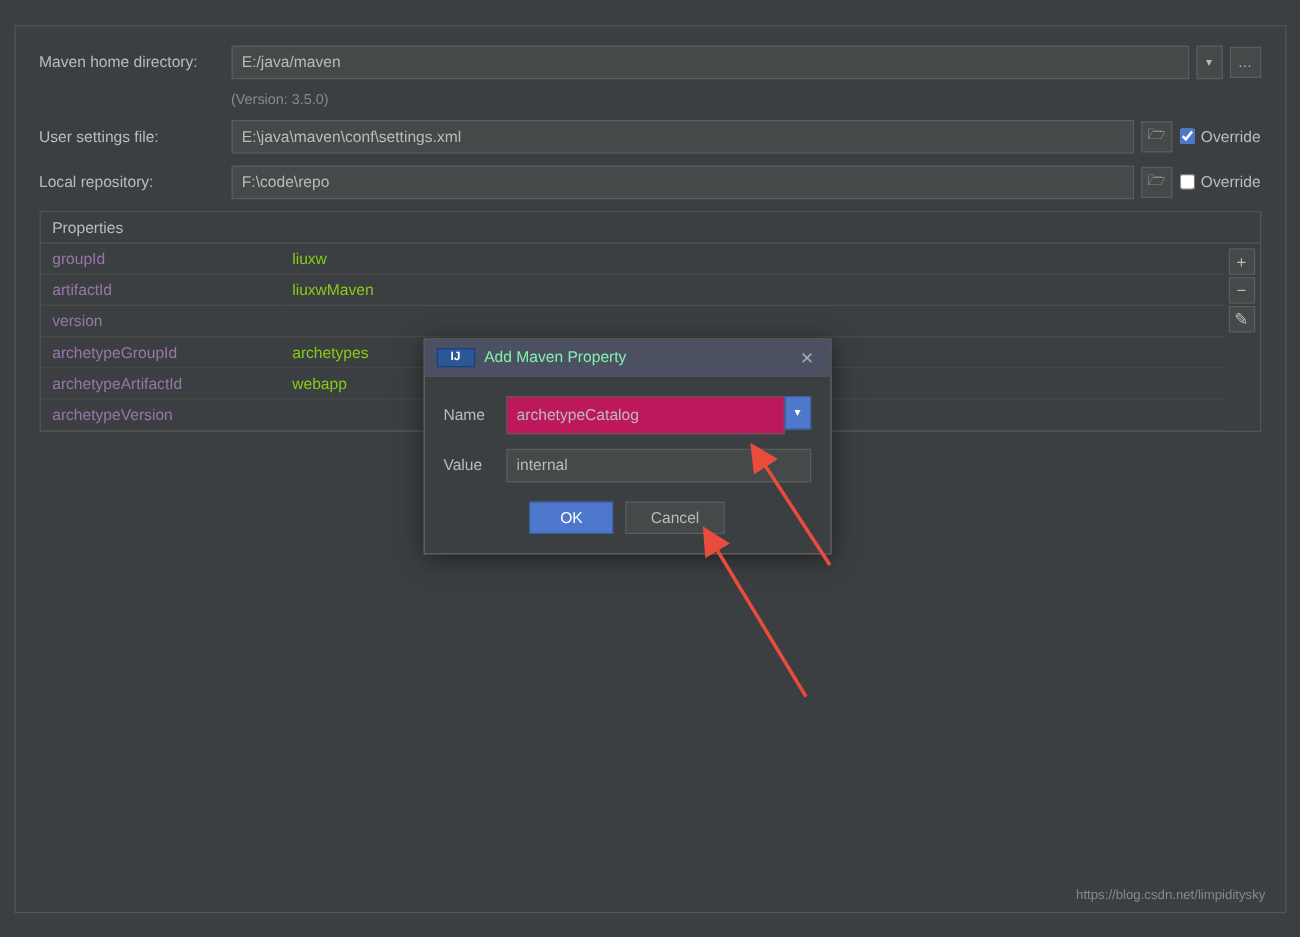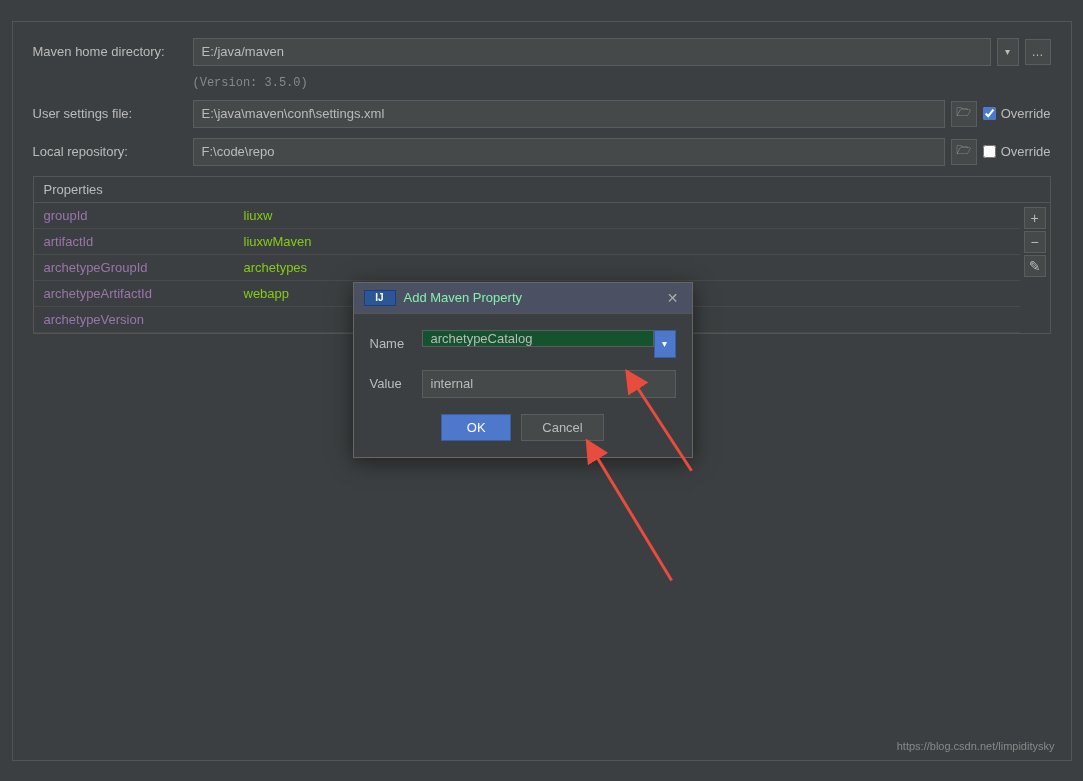--- a/index.html
+++ b/index.html
@@ -73,21 +73,20 @@
       align-items: center;
       justify-content: center;
       cursor: pointer;
       font-size: 12px;
     }
     .version-note {
       margin-left: 160px;
       color: #888;
       font-size: 12px;
       margin-bottom: 10px;
-      font-family: Liberation Mono, monospace;
     }
     .override-wrap {
       display: flex;
       align-items: center;
       gap: 5px;
       flex-shrink: 0;
     }
     .override-wrap input[type=checkbox] {
       accent-color: #4d78cc;
     }
@@ -209,26 +208,26 @@
       font-size: 13px;
       height: 28px;
       outline: none;
     }
     .modal-dropdown-wrap {
       flex: 1;
       display: flex;
     }
     .modal-dropdown-input {
       flex: 1;
-      background: #14532d;
+      background: #be185d;
       border: 1px solid #5a5d5e;
       color: #bbb;
       padding: 4px 8px;
       font-size: 13px;
-      height: 17px;
+      height: 32px;
       outline: none;
     }
     .modal-dropdown-btn {
       background: #4d78cc;
       border: 1px solid #3a5fa0;
       color: white;
       width: 22px;
       height: 28px;
       display: flex;
       align-items: center;
@@ -324,20 +323,24 @@
         <tbody>
           <tr>
             <td class="prop-key">groupId</td>
             <td class="prop-val">liuxw</td>
           </tr>
           <tr>
             <td class="prop-key">artifactId</td>
             <td class="prop-val">liuxwMaven</td>
           </tr>
           <tr>
+            <td class="prop-key">version</td>
+            <td class="prop-val"></td>
+          </tr>
+          <tr>
             <td class="prop-key">archetypeGroupId</td>
             <td class="prop-val">archetypes</td>
           </tr>
           <tr>
             <td class="prop-key">archetypeArtifactId</td>
             <td class="prop-val">webapp</td>
           </tr>
           <tr>
             <td class="prop-key">archetypeVersion</td>
             <td class="prop-val"></td>

